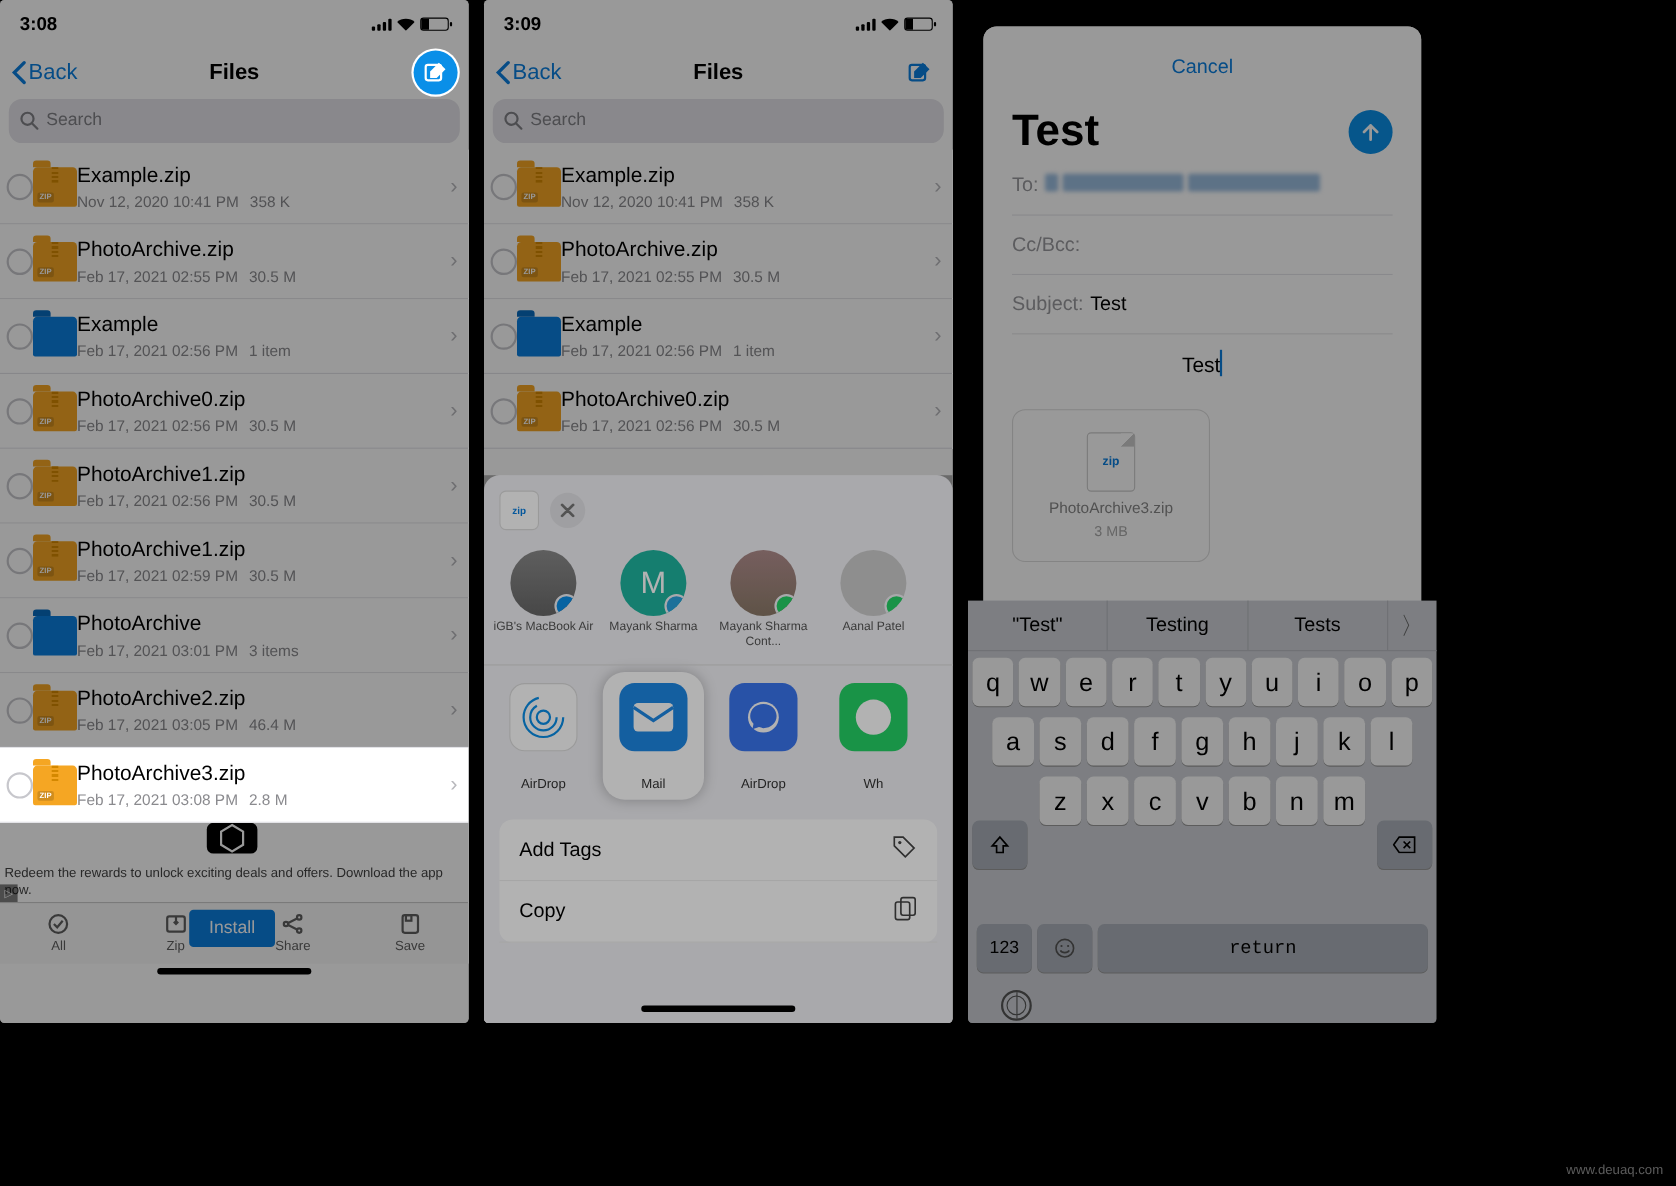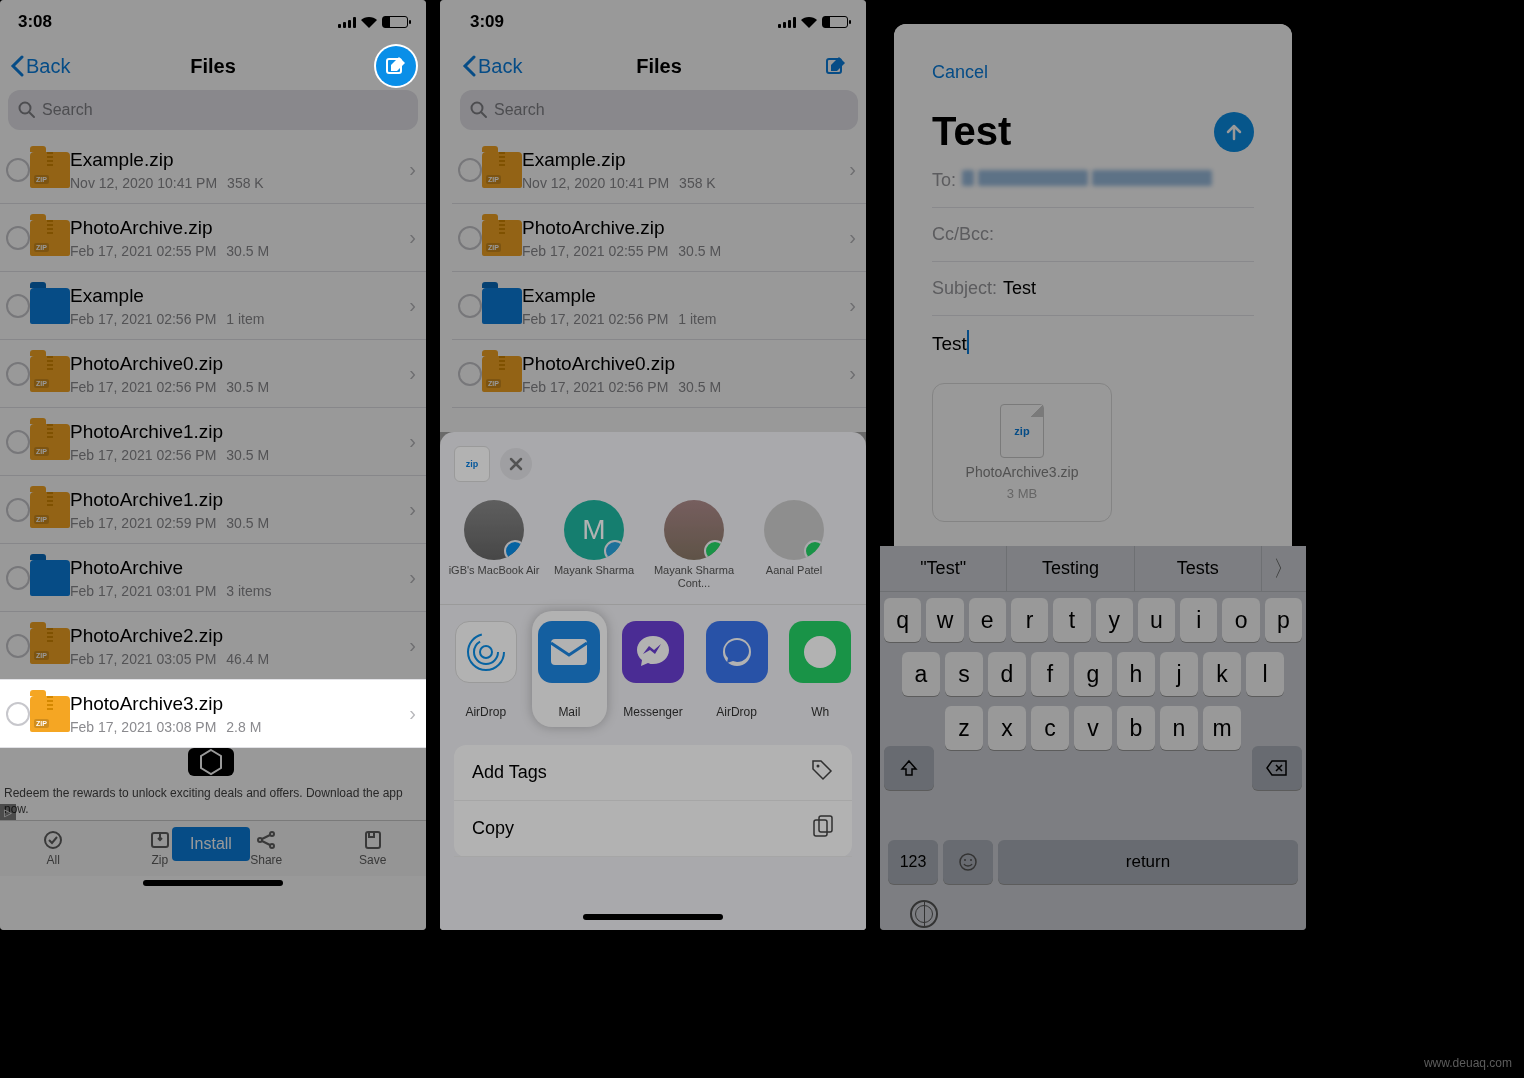--- a/index.html
+++ b/index.html
@@ -1,21 +1,21 @@
 <!DOCTYPE html>
 <html><head>
 <meta charset="utf-8">
 <style>
 * { margin: 0; padding: 0; box-sizing: border-box; font-family: -apple-system, Helvetica, Arial, sans-serif; -webkit-font-smoothing: antialiased; }
 body { background: #000; width: 1524px; height: 1078px; position: relative; overflow: hidden; }
 .watermark { position: absolute; bottom: 8px; right: 12px; color: #999; font-size: 12px; opacity: 0.6; }
 
 .panel { position: absolute; background: #fff; border-radius: 4px; overflow: hidden; }
 .panel.p1 { left: 0; top: 0; width: 426px; height: 930px; }
-.panel.p2 { left: 440px; top: 0; width: 426px; height: 930px; padding-left: 12px; }
+.panel.p2 { left: 440px; top: 0; width: 426px; height: 930px; }
 .panel.p3 { left: 880px; top: 0; width: 426px; height: 930px; }
 
 
 .statusbar { height: 44px; display: flex; align-items: center; justify-content: space-between; padding: 0 18px; font-size: 17px; font-weight: 600; position: relative; }
 .status-icons { display: flex; align-items: center; gap: 5px; }
 .signal-bars { display: flex; gap: 2px; align-items: flex-end; height: 11px; }
 .signal-bars span { width: 3px; background: #000; border-radius: 1px; }
 .wifi { width: 16px; height: 12px; }
 .battery { width: 26px; height: 12px; border: 1.5px solid #000; border-radius: 3px; position: relative; }
 .battery::after { content:""; position:absolute; right:-4px; top:3px; width:2px; height:4px; background:#000; border-radius:1px;}
@@ -76,21 +76,21 @@
 .app-icon {width:62px; height:62px; border-radius:14px; display:flex; align-items:center; justify-content:center;}
 .app.highlighted { position:relative;}
 .app.highlighted::before { content:""; position:absolute; top:-10px; left:4px; right:4px; bottom:-8px; background:#fff; border-radius:20px; z-index:-1; box-shadow:0 0 12px rgba(0,0,0,0.25);}
 .share-actions { margin:18px 14px 0; background:#fff; border-radius:12px;}
 .share-action { height:56px; display:flex; align-items:center; justify-content:space-between; padding:0 18px; border-bottom:1px solid #eee; font-size:18px;}
 
 
 .p3 { background:#000;}
 .compose-container {position:absolute; left:14px; right:14px; top:24px; bottom:0; background:#fff; border-radius:12px 12px 0 0; }
 .compose-hint { position:absolute; top:36px; left:24px; right:24px; height:12px; background:#2f6aa8; border-radius:10px 10px 0 0;}
-.compose { position:absolute; inset:0; padding:38px; background:#fff; border-radius:12px 12px 0 0;}
+.compose { position:absolute; inset:0; padding:26px; background:#fff; border-radius:12px 12px 0 0;text-align:center;}
 .compose .cancel { color:#0a7fe0; font-size:18px; }
 .compose .title-row { display:flex; align-items:center; justify-content:space-between; margin-top:26px;}
 .compose h1 { font-size:40px; font-weight:700;}
 .send-btn { width:40px; height:40px; border-radius:50%; background:#0a8fe8; color:#fff; display:flex; align-items:center; justify-content:center;}
 .field { padding:16px 0; border-bottom:1px solid #e5e5e9; color:#9a9a9e; font-size:18px; display:flex; gap:6px; align-items:center;}
 .field .val { color:#0a7fe0;}
 .body-text { padding:14px 0; font-size:19px; color:#000; position:relative;}
 .cursor { display:inline-block; width:2px; height:24px; background:#0a7fe0; vertical-align:-4px;}
 .attachment { margin-top:14px; width:180px; border:1px solid #ddd; border-radius:12px; padding:20px 10px; display:flex; flex-direction:column; align-items:center; gap:6px;}
 .attach-thumb { width:44px; height:54px; border:1px solid #ccc; border-radius:4px; display:flex; align-items:center; justify-content:center; color:#0a7fe0; font-size:11px; font-weight:600; position:relative;}
@@ -101,21 +101,21 @@
 
 .keyboard { position:absolute; left:0; right:0; bottom:0; background:#d0d3d9;}
 .suggestion-bar { height:46px; display:flex; border-bottom:1px solid #b8bbc0;}
 .sug { flex:1; display:flex; align-items:center; justify-content:center; font-size:18px; border-right:1px solid #b8bbc0; color:#000;}
 .sug:last-child { flex:0.35; border-right:none; font-size:22px; color:#666;}
 .key-rows { padding:6px 4px 4px;}
 .key-row { display:flex; gap:5px; justify-content:center; margin-bottom:10px;}
 .key { background:#fff; border-radius:6px; height:44px; flex:1; display:flex; align-items:center; justify-content:center; font-size:23px; color:#000; box-shadow:0 1px 0 #999; max-width:38px;}
 .key.fn { background:#aeb3bc; max-width:50px; font-size:16px;margin-top:40px;}
 .key.space { max-width:none; flex:4; font-size:17px;}
-.key.return-key {max-width:none; flex:1.1; font-size:17px;}
+.key.return-key {max-width:none; flex:1.1; font-size:17px;font-family:Liberation Mono, monospace;}
 .bottom-row { display:flex; gap:5px; padding:0 4px 4px;}
 .globe-row { padding:8px 30px; display:flex;}
 .globe { width:28px; height:28px; border:2px solid #555; border-radius:50%; position:relative;}
 .globe::before{content:"";position:absolute;inset:3px;border:1px solid #555;border-radius:50%;}
 .globe::after{content:"";position:absolute;top:0;bottom:0;left:50%;width:1px;background:#555;}
 
 .p3 .keyboard {top:546px;}
 .compose-container {bottom:382px;}
 .p3 .dim-container{position:absolute; inset:0; background:rgba(0,0,0,0.4); z-index:200; pointer-events:none;}
 
@@ -486,29 +486,20 @@
           <span>AirDrop</span>
         </div>
         <div class="app highlighted">
           <div class="app-icon" style="background:#1e88e5;">
             <svg width="40" height="30" viewBox="0 0 40 30">
               <rect x="2" y="2" width="36" height="26" rx="4" fill="#fff"></rect>
               <path d="M2 6l18 12L38 6" stroke="#1e88e5" stroke-width="3" fill="none"></path>
             </svg>
           </div>
           <span>Mail</span>
-        </div>
-        <div class="app">
-          <div class="app-icon" style="background:#6b3fd4;">
-            <svg width="36" height="36" viewBox="0 0 36 36">
-              <path d="M18 2C9 2 2 8 2 16c0 4 2 8 5 10l-1 6 7-3c2 1 3 1 5 1 9 0 16-6 16-14S27 2 18 2z" fill="#fff"></path>
-              <path d="M8 20l6-8 5 4 7-6-6 10-5-4z" fill="#6b3fd4"></path>
-            </svg>
-          </div>
-          <span>Messenger</span>
         </div>
         <div class="app">
           <div class="app-icon" style="background:#3a76f0;">
             <svg width="36" height="36" viewBox="0 0 36 36">
               <circle cx="18" cy="18" r="14" fill="#fff"></circle>
               <path d="M18 6C11 6 6 11 6 17c0 3 1 5 3 7l-1 5 6-2c1 0 3 1 4 1 7 0 12-5 12-11S25 6 18 6z" fill="#3a76f0"></path>
             </svg>
           </div>
           <span>AirDrop</span>
         </div>

